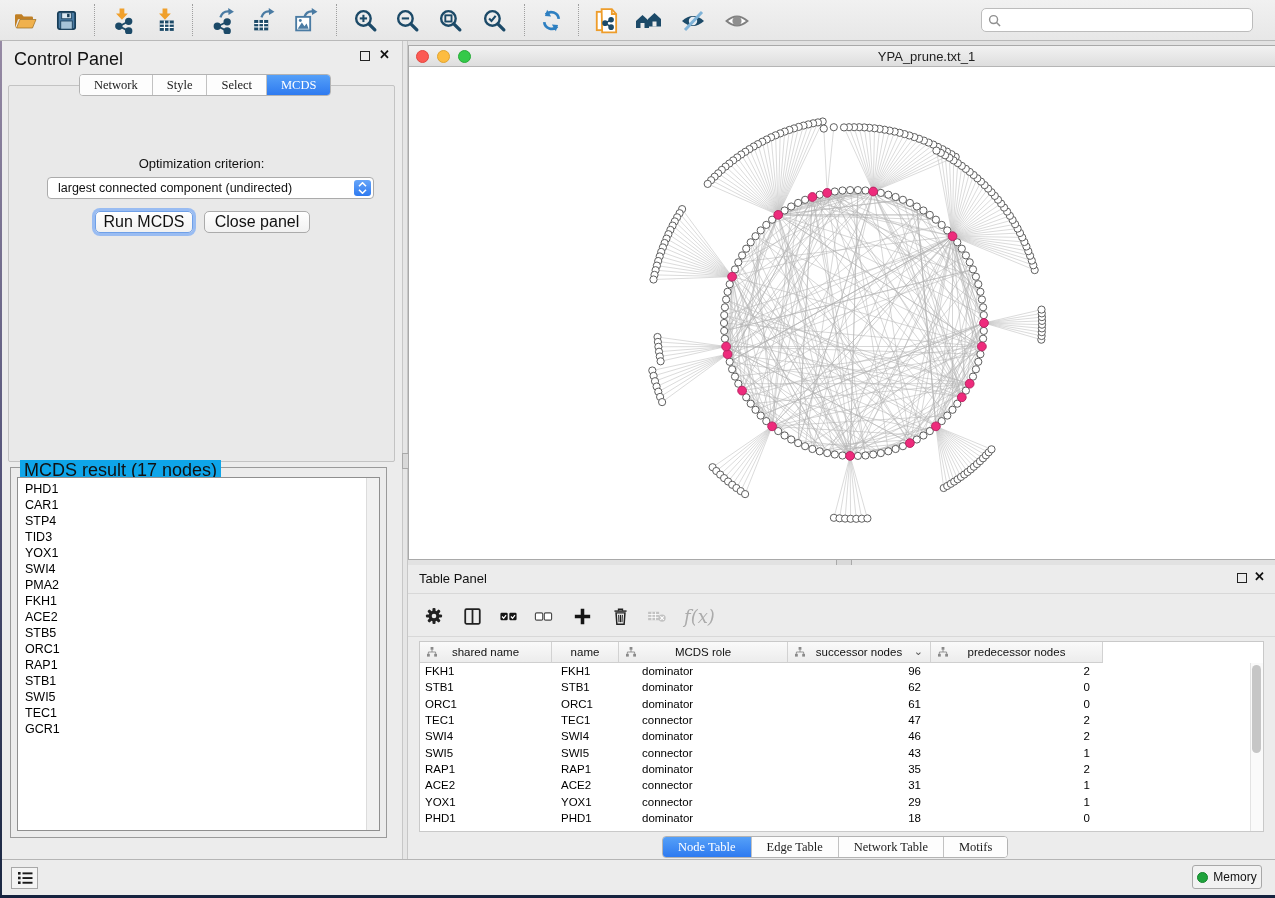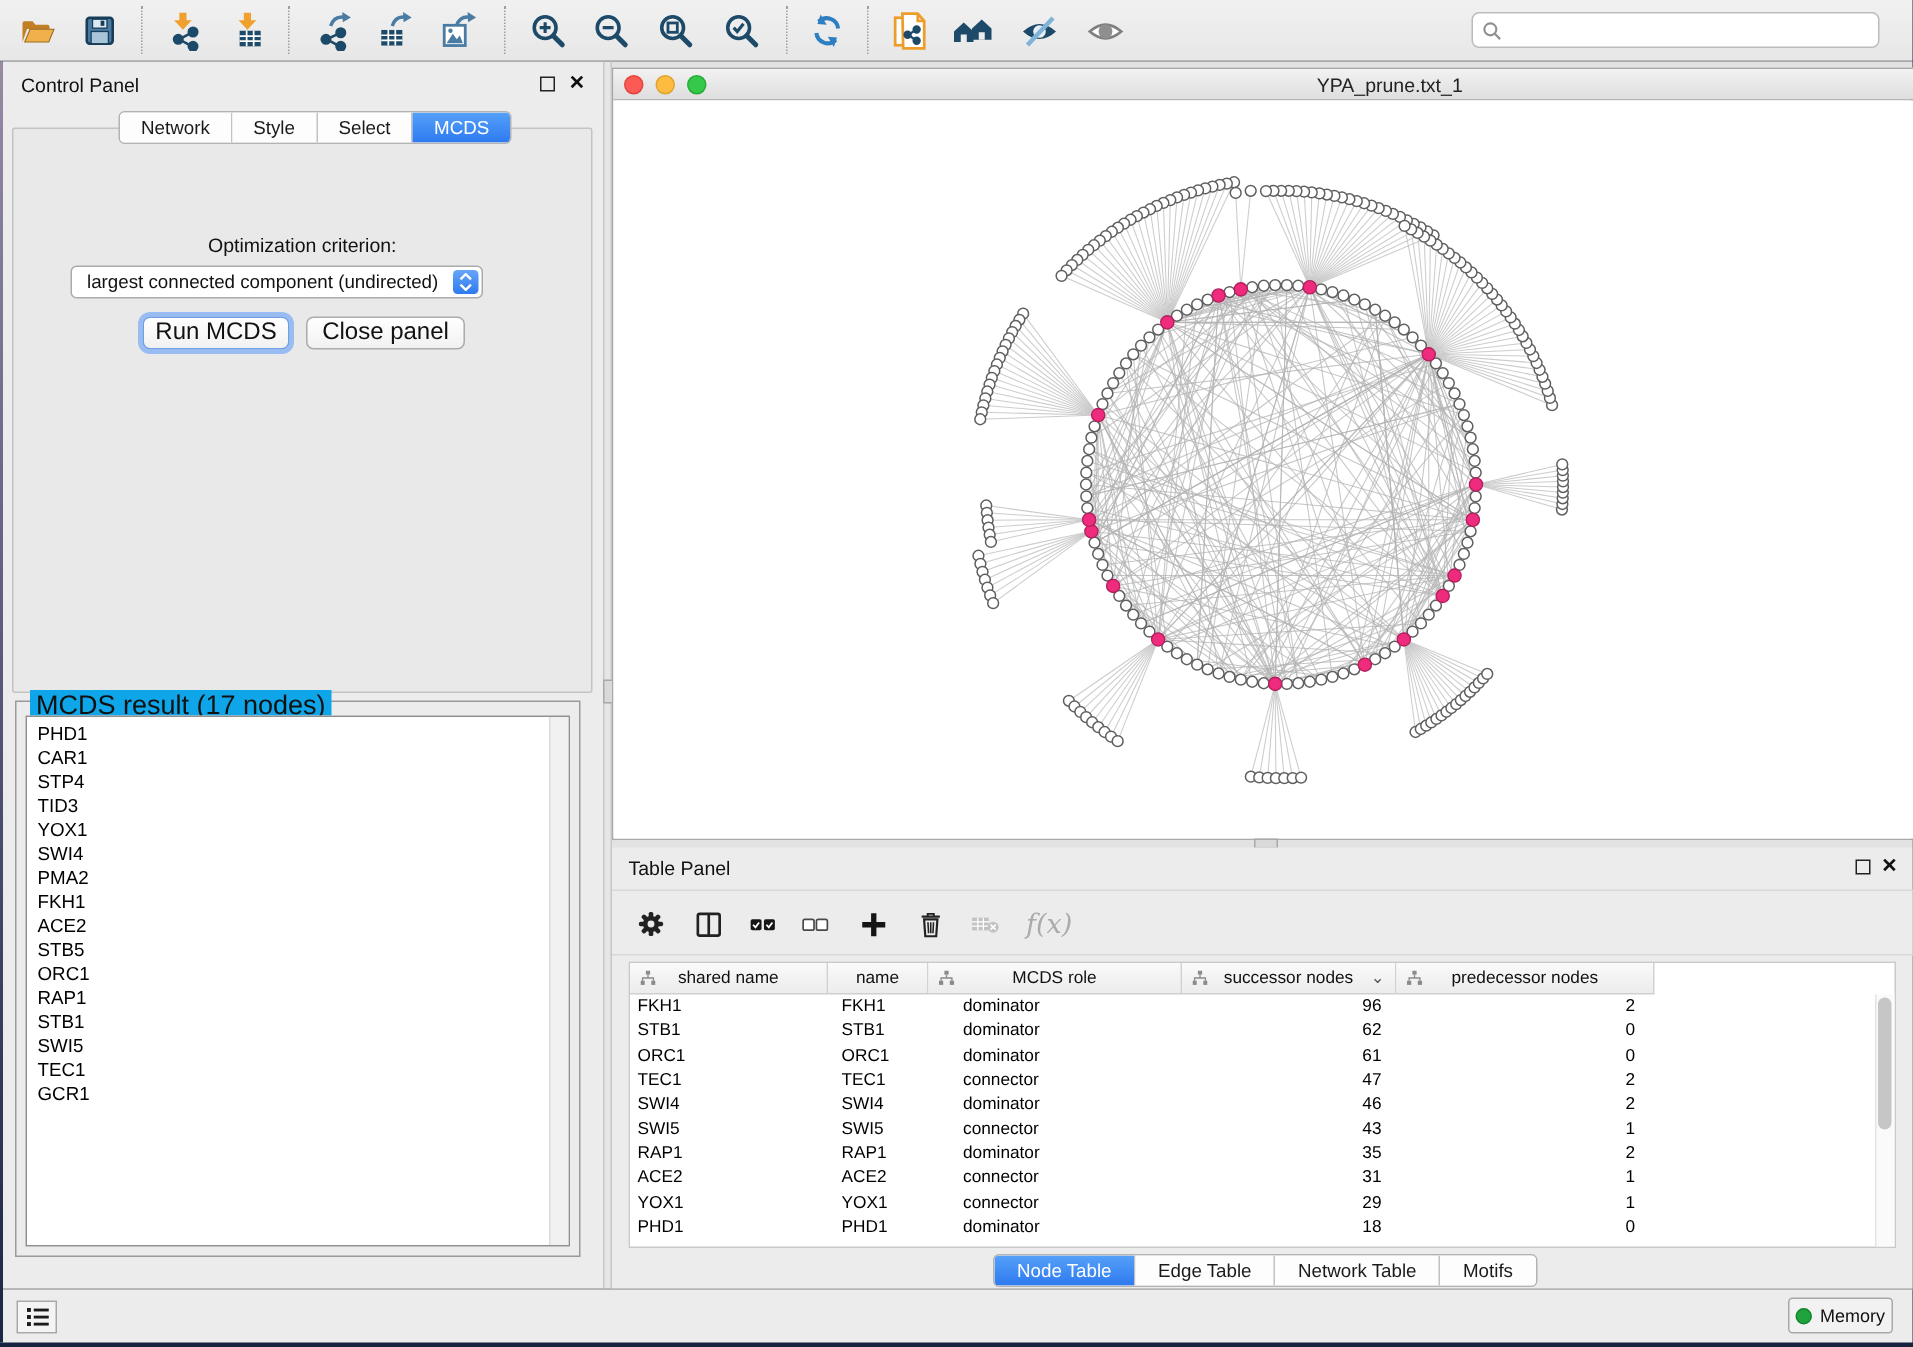--- a/index.html
+++ b/index.html
@@ -20,36 +20,36 @@
 
   
   .control-panel{position:absolute;left:2px;top:41px;width:400px;height:818px;background:#ececec;}
   .v-splitter{position:absolute;left:402px;top:41px;width:6px;height:818px;background:#e6e6e6;
     border-left:1px solid #c7c7c7;border-right:1px solid #c7c7c7;}
   .v-handle{position:absolute;left:-1px;top:412px;width:7px;height:16px;background:#d9d9d9;border:1px solid #a9a9a9;}
   .right-region{position:absolute;left:408px;top:41px;width:867px;height:818px;background:#e2e2e2;}
 
   
   .cp-header{position:absolute;left:0;top:6px;width:100%;height:20px;}
-  .cp-title{position:absolute;left:12px;top:2px;font-size:13px;color:#111;}
+  .cp-title{position:absolute;left:12px;top:2px;font-size:18px;color:#111;}
   .win-float{position:absolute;width:10px;height:10px;border:1.5px solid #222;top:4px;}
   .win-close{position:absolute;top:1px;font-size:13px;font-weight:bold;color:#111;line-height:14px;}
   .cp-header .win-float{right:32px;}
   .cp-header .win-close{right:12px;}
   .seg-tabs{position:absolute;display:flex;z-index:3;border:1px solid #b3b3b3;border-radius:4px;
-    background:#fff;overflow:hidden;height:22px;}
+    background:#fff;overflow:hidden;height:22px;font-family:Liberation Serif, serif;}
   .cp-tabs{left:77px;top:33px;}
   .seg-tab{font-size:12.5px;color:#1a1a1a;padding:0 14px;display:flex;align-items:center;
     border-right:1px solid #c2c2c2;background:#fdfdfd;height:100%;}
   .seg-tab:last-child{border-right:none;}
   .seg-tab.active{background:linear-gradient(#55a0f8,#2e7af0);color:#fff;}
   .cp-subpanel{position:absolute;left:6px;top:44px;width:387px;height:377px;background:#e9e9e9;
     border:1px solid #c3c3c3;border-radius:2px;}
   .opt-label{position:absolute;left:0;top:70px;width:100%;text-align:center;font-size:13px;color:#111;}
-  .dropdown{position:absolute;left:38px;top:91px;width:275px;height:22px;background:#fff;
+  .dropdown{position:absolute;left:38px;top:91px;width:327px;height:22px;background:#fff;
     border:1px solid #ababab;border-radius:4px;display:flex;align-items:center;font-size:12.5px;
     padding-left:10px;color:#111;}
   .dd-stepper{position:absolute;right:2px;top:2px;width:17px;height:16px;border-radius:3px;
     background:linear-gradient(#66a5f9,#2e7af0);display:flex;flex-direction:column;align-items:center;justify-content:center;}
   .dd-stepper svg{display:block;}
   .btn{background:linear-gradient(#ffffff,#f1f1f1);border:1px solid #ababab;border-radius:5px;
     font-size:16px;color:#111;display:flex;align-items:center;justify-content:center;text-align:center;}
   .run-btn{position:absolute;left:86px;top:125px;width:98px;height:22px;
     box-shadow:0 0 0 3px rgba(110,165,248,.65);border-color:#6fa0e8;}
   .closepanel-btn{position:absolute;left:195px;top:125px;width:106px;height:22px;}

